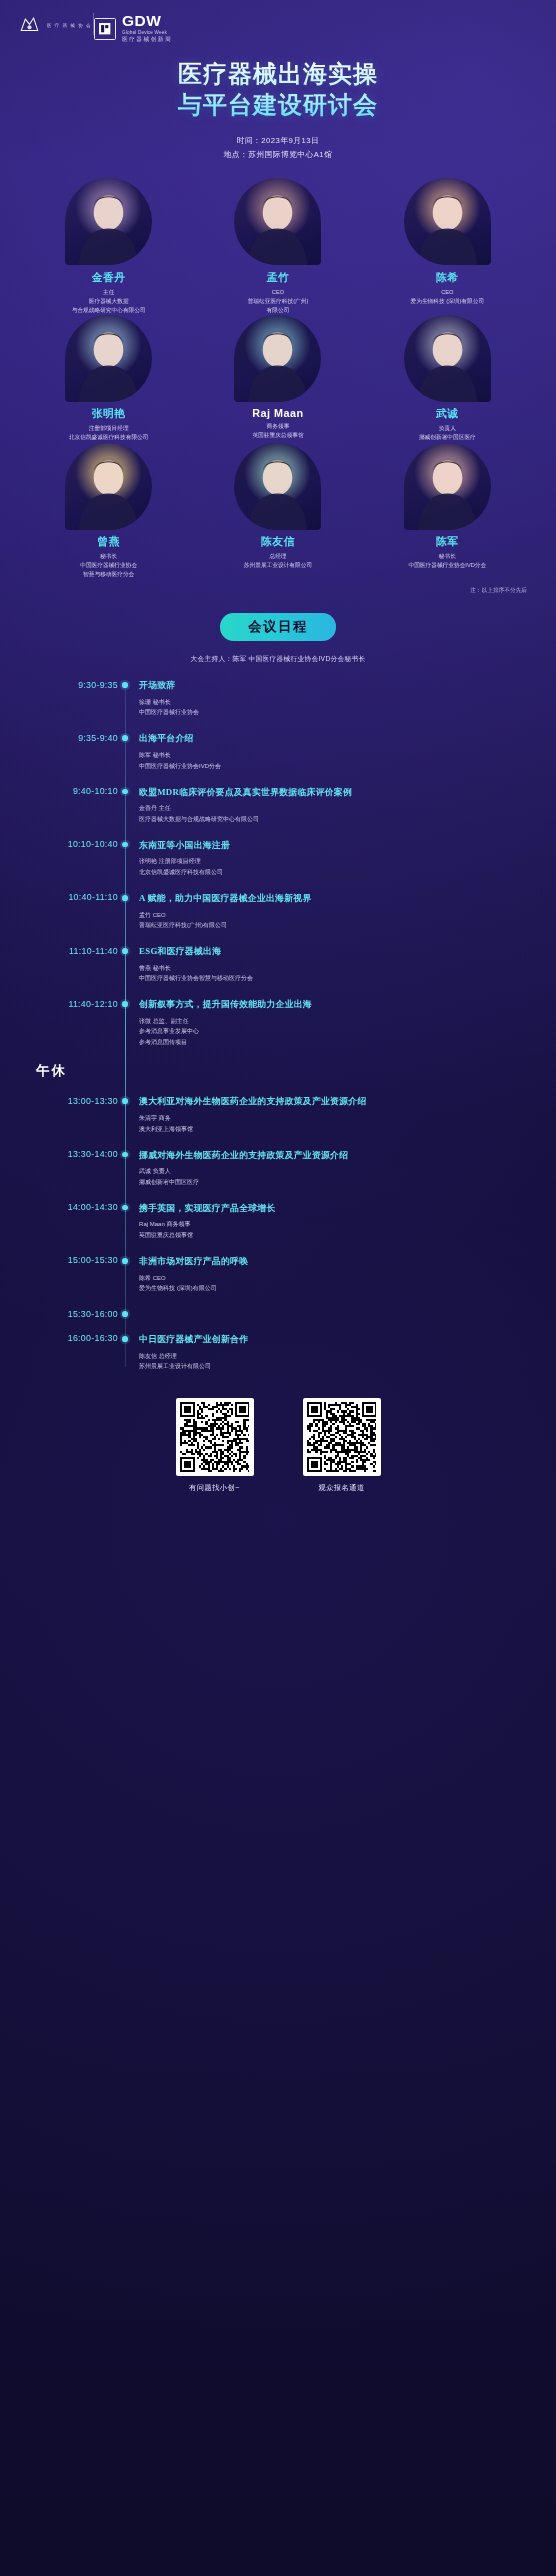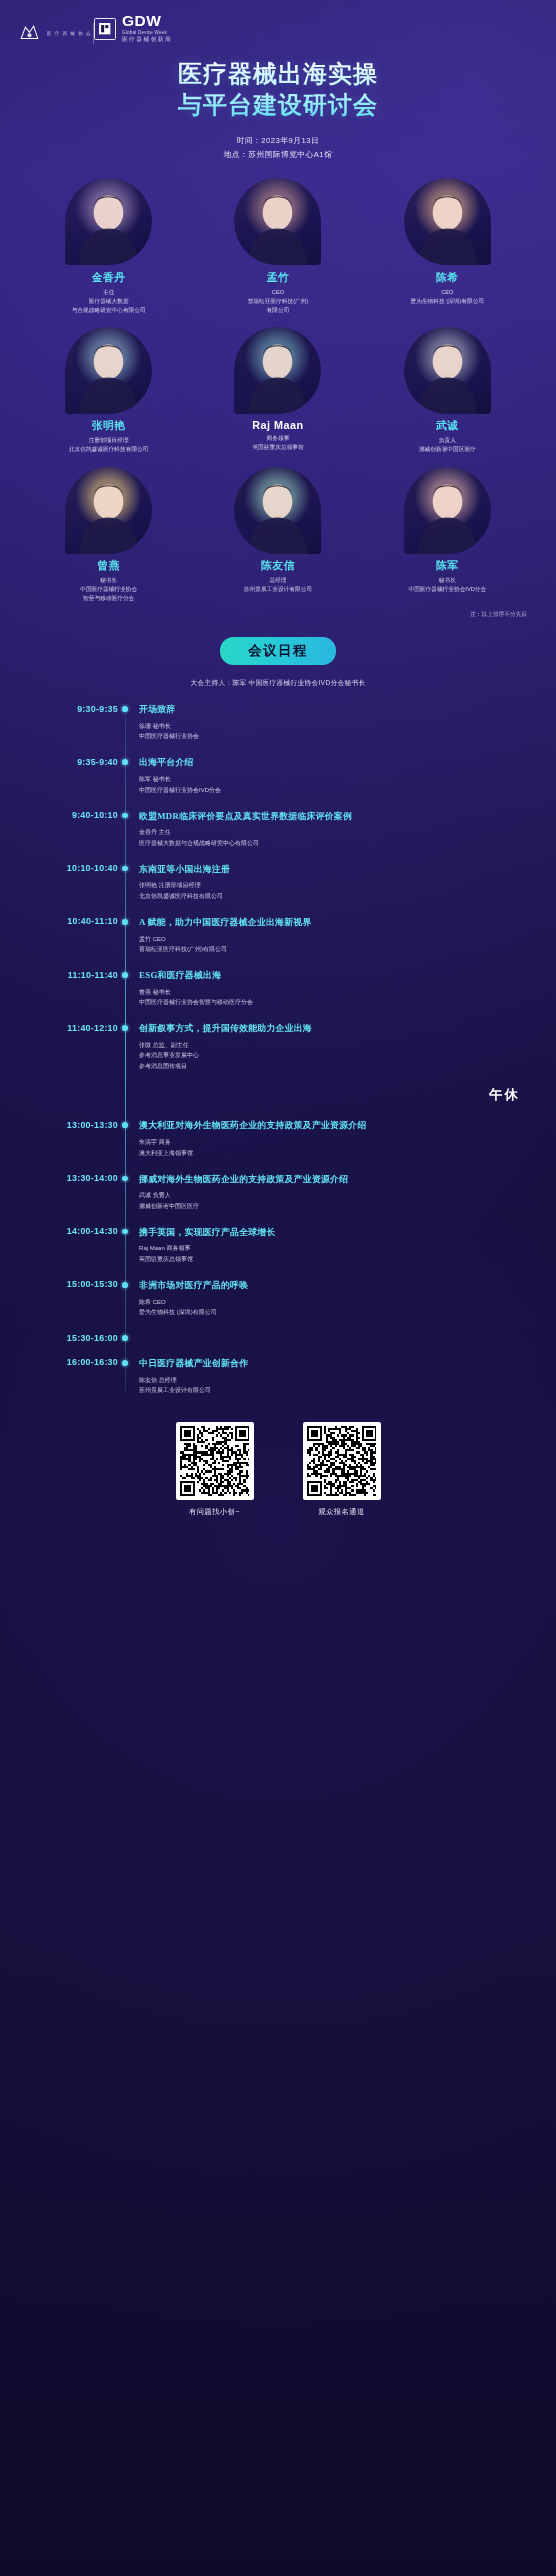--- a/index.html
+++ b/index.html
@@ -19,21 +19,21 @@
       radial-gradient(circle at 85% 3%, rgba(80,60,180,0.55) 0%, rgba(13,11,43,0) 38%),
       radial-gradient(circle at 10% 12%, rgba(60,40,150,0.45) 0%, rgba(13,11,43,0) 40%),
       radial-gradient(circle at 50% 55%, rgba(40,30,110,0.40) 0%, rgba(13,11,43,0) 55%),
       linear-gradient(180deg, #1a1248 0%, #241a5e 6%, #1b1450 16%, #140f3c 30%, #120d35 50%, #120d33 70%, #100c2e 88%, #0c0923 100%);
     overflow: hidden;
   }
 
   
   .topbar {
     display: flex;
-    align-items: flex-end;
+    align-items: flex-start;
     padding: 13.4px 15.5px 0 17.5px;
     gap: 1px;
   }
   .logo-left { display: flex; align-items: center; gap: 5.2px; }
   .logo-mark {
     width: 24px; height: 23px;
     display: flex; align-items: center; justify-content: center;
   }
   .logo-sub {
     font-size: 4.6px; letter-spacing: 1px; color: #c9c6e8; margin-top: 1.5px;
@@ -61,21 +61,21 @@
     text-shadow: 0 0 11.3px rgba(80,220,255,0.18);
   }
   .meta { margin-top: 13.4px; font-size: 7.7px; line-height: 1.9; color: #e4e2f7; letter-spacing: 0.5px; }
 
   
   .speakers {
     margin-top: 15.5px;
     padding: 0 24px;
     display: grid;
     grid-template-columns: repeat(3, 1fr);
-    row-gap: 12px;
+    row-gap: 0;
   }
   .sp {
     display: flex; flex-direction: column; align-items: center; text-align: center;
     position: relative;
   }
   .sp-photo-wrap {
     width: 87px; height: 87px; position: relative;
   }
   .sp-leaf {
     position: absolute; inset: 0;
@@ -105,32 +105,32 @@
     position: relative;
     padding-left: 0;
   }
   .timeline-line {
     position: absolute; left: 89px; top: 5.2px; bottom: 5.2px; width: 1px;
     background: linear-gradient(180deg, rgba(90,220,240,0.15), rgba(90,220,240,0.75), rgba(90,220,240,0.15));
   }
   .row { display: flex; align-items: flex-start; margin-bottom: 14.4px; position: relative; }
   .row .time {
     width: 82px; text-align: right; padding-right: 0;
-    font-size: 8.8px; font-weight: bold; color: #6be4f2; letter-spacing: 0.3px; padding-top: 0.5px;
+    font-size: 8.8px; font-weight: normal; color: #6be4f2; letter-spacing: 0.3px; padding-top: 0.5px;
   }
   .dot {
     width: 5.7px; height: 5.7px; border-radius: 50%;
     background: #5fe0f5; box-shadow: 0 0 0 2.1px rgba(95,224,245,0.18);
     margin: 3.1px 11.3px 0 4.1px; flex: 0 0 auto; position: relative; z-index: 2;
   }
   .row .body { flex: 1; padding-right: 10.3px; }
   .row .topic { font-size: 8.8px; font-weight: bold; color: #62e2f0; line-height: 1.5; letter-spacing: 0.3px; font-family: Liberation Serif, serif; }
   .row .who { margin-top: 4.6px; font-size: 6px; color: #cfcbe8; line-height: 1.75; }
 
-  .lunch { text-align: right; margin: 4.1px 0 15.5px; }
+  .lunch { text-align: left; margin: 4.1px 0 15.5px; }
   .lunch-text { font-size: 13.4px; font-weight: bold; color: #ffffff; letter-spacing: 2.1px; }
 
   
   .qr-area { margin-top: 26px; display: flex; justify-content: center; gap: 49px; padding-bottom: 24px; }
   .qr-item { text-align: center; }
   .qr-box {
     width: 78px; height: 78px; background: #fff; padding: 4.1px; border-radius: 2.1px;
     display: flex; align-items: center; justify-content: center;
   }
   .qr-cap { margin-top: 7.2px; font-size: 7.2px; color: #efeefb; letter-spacing: 0.5px; }

